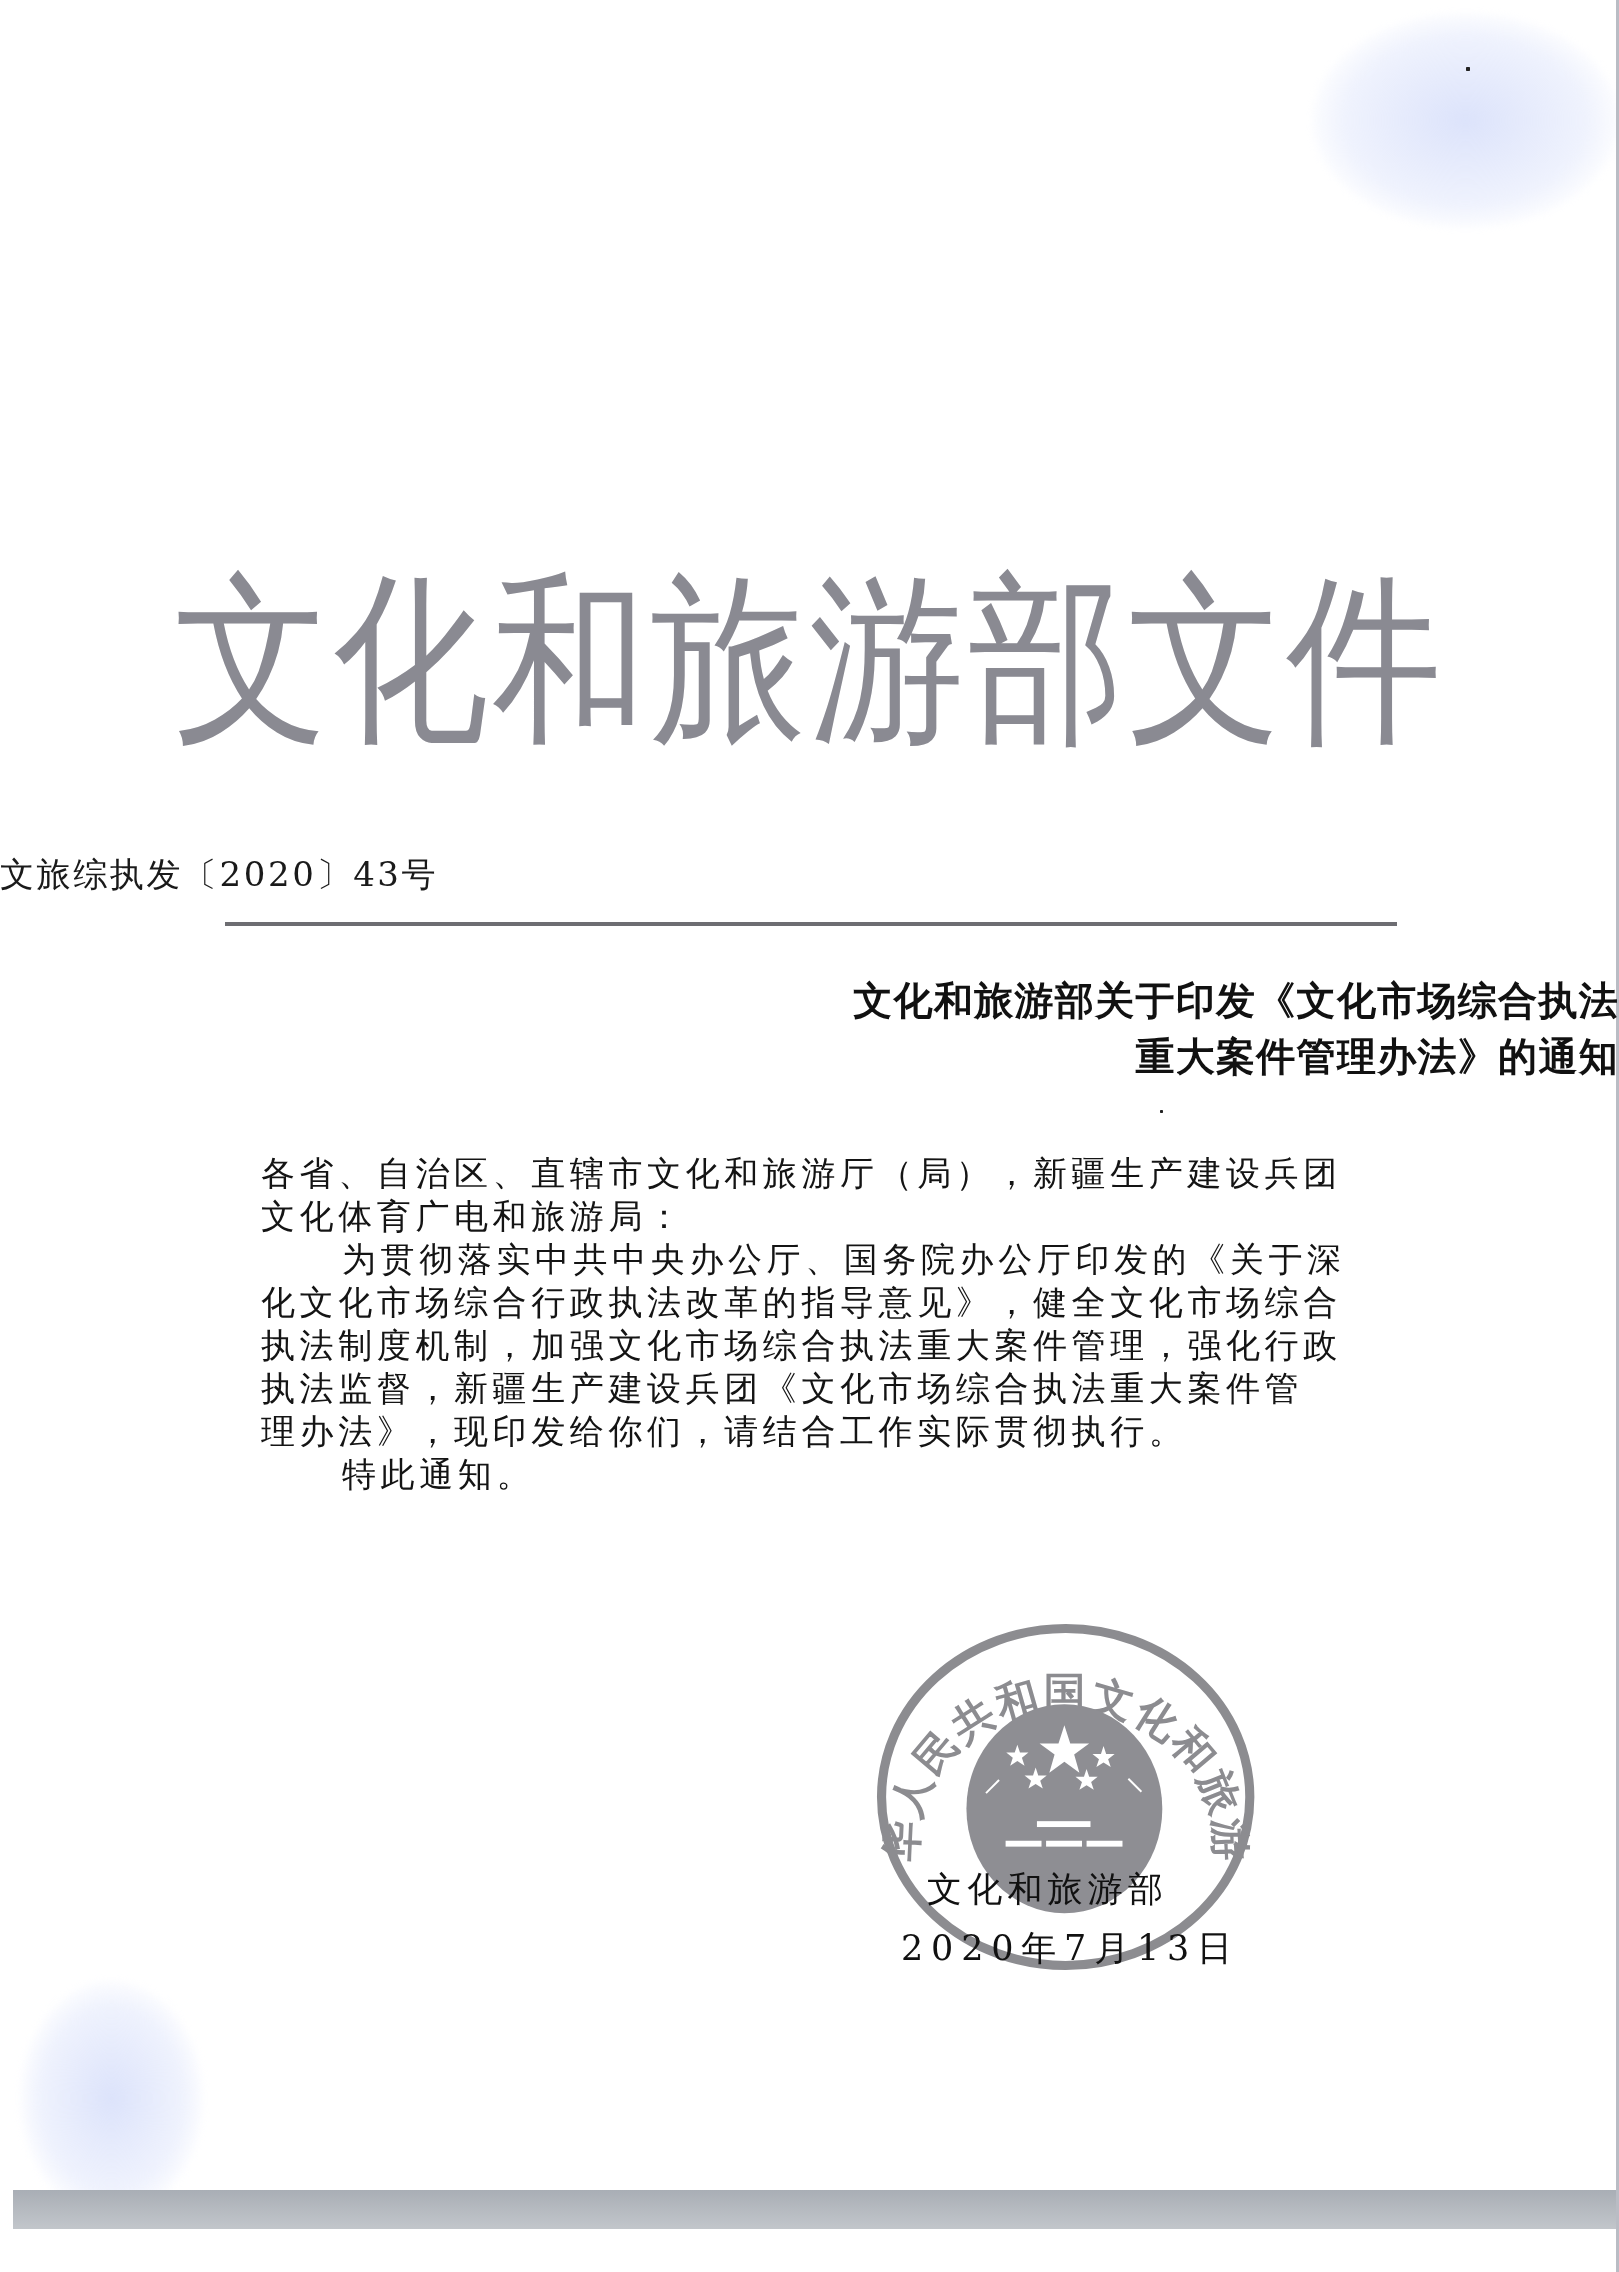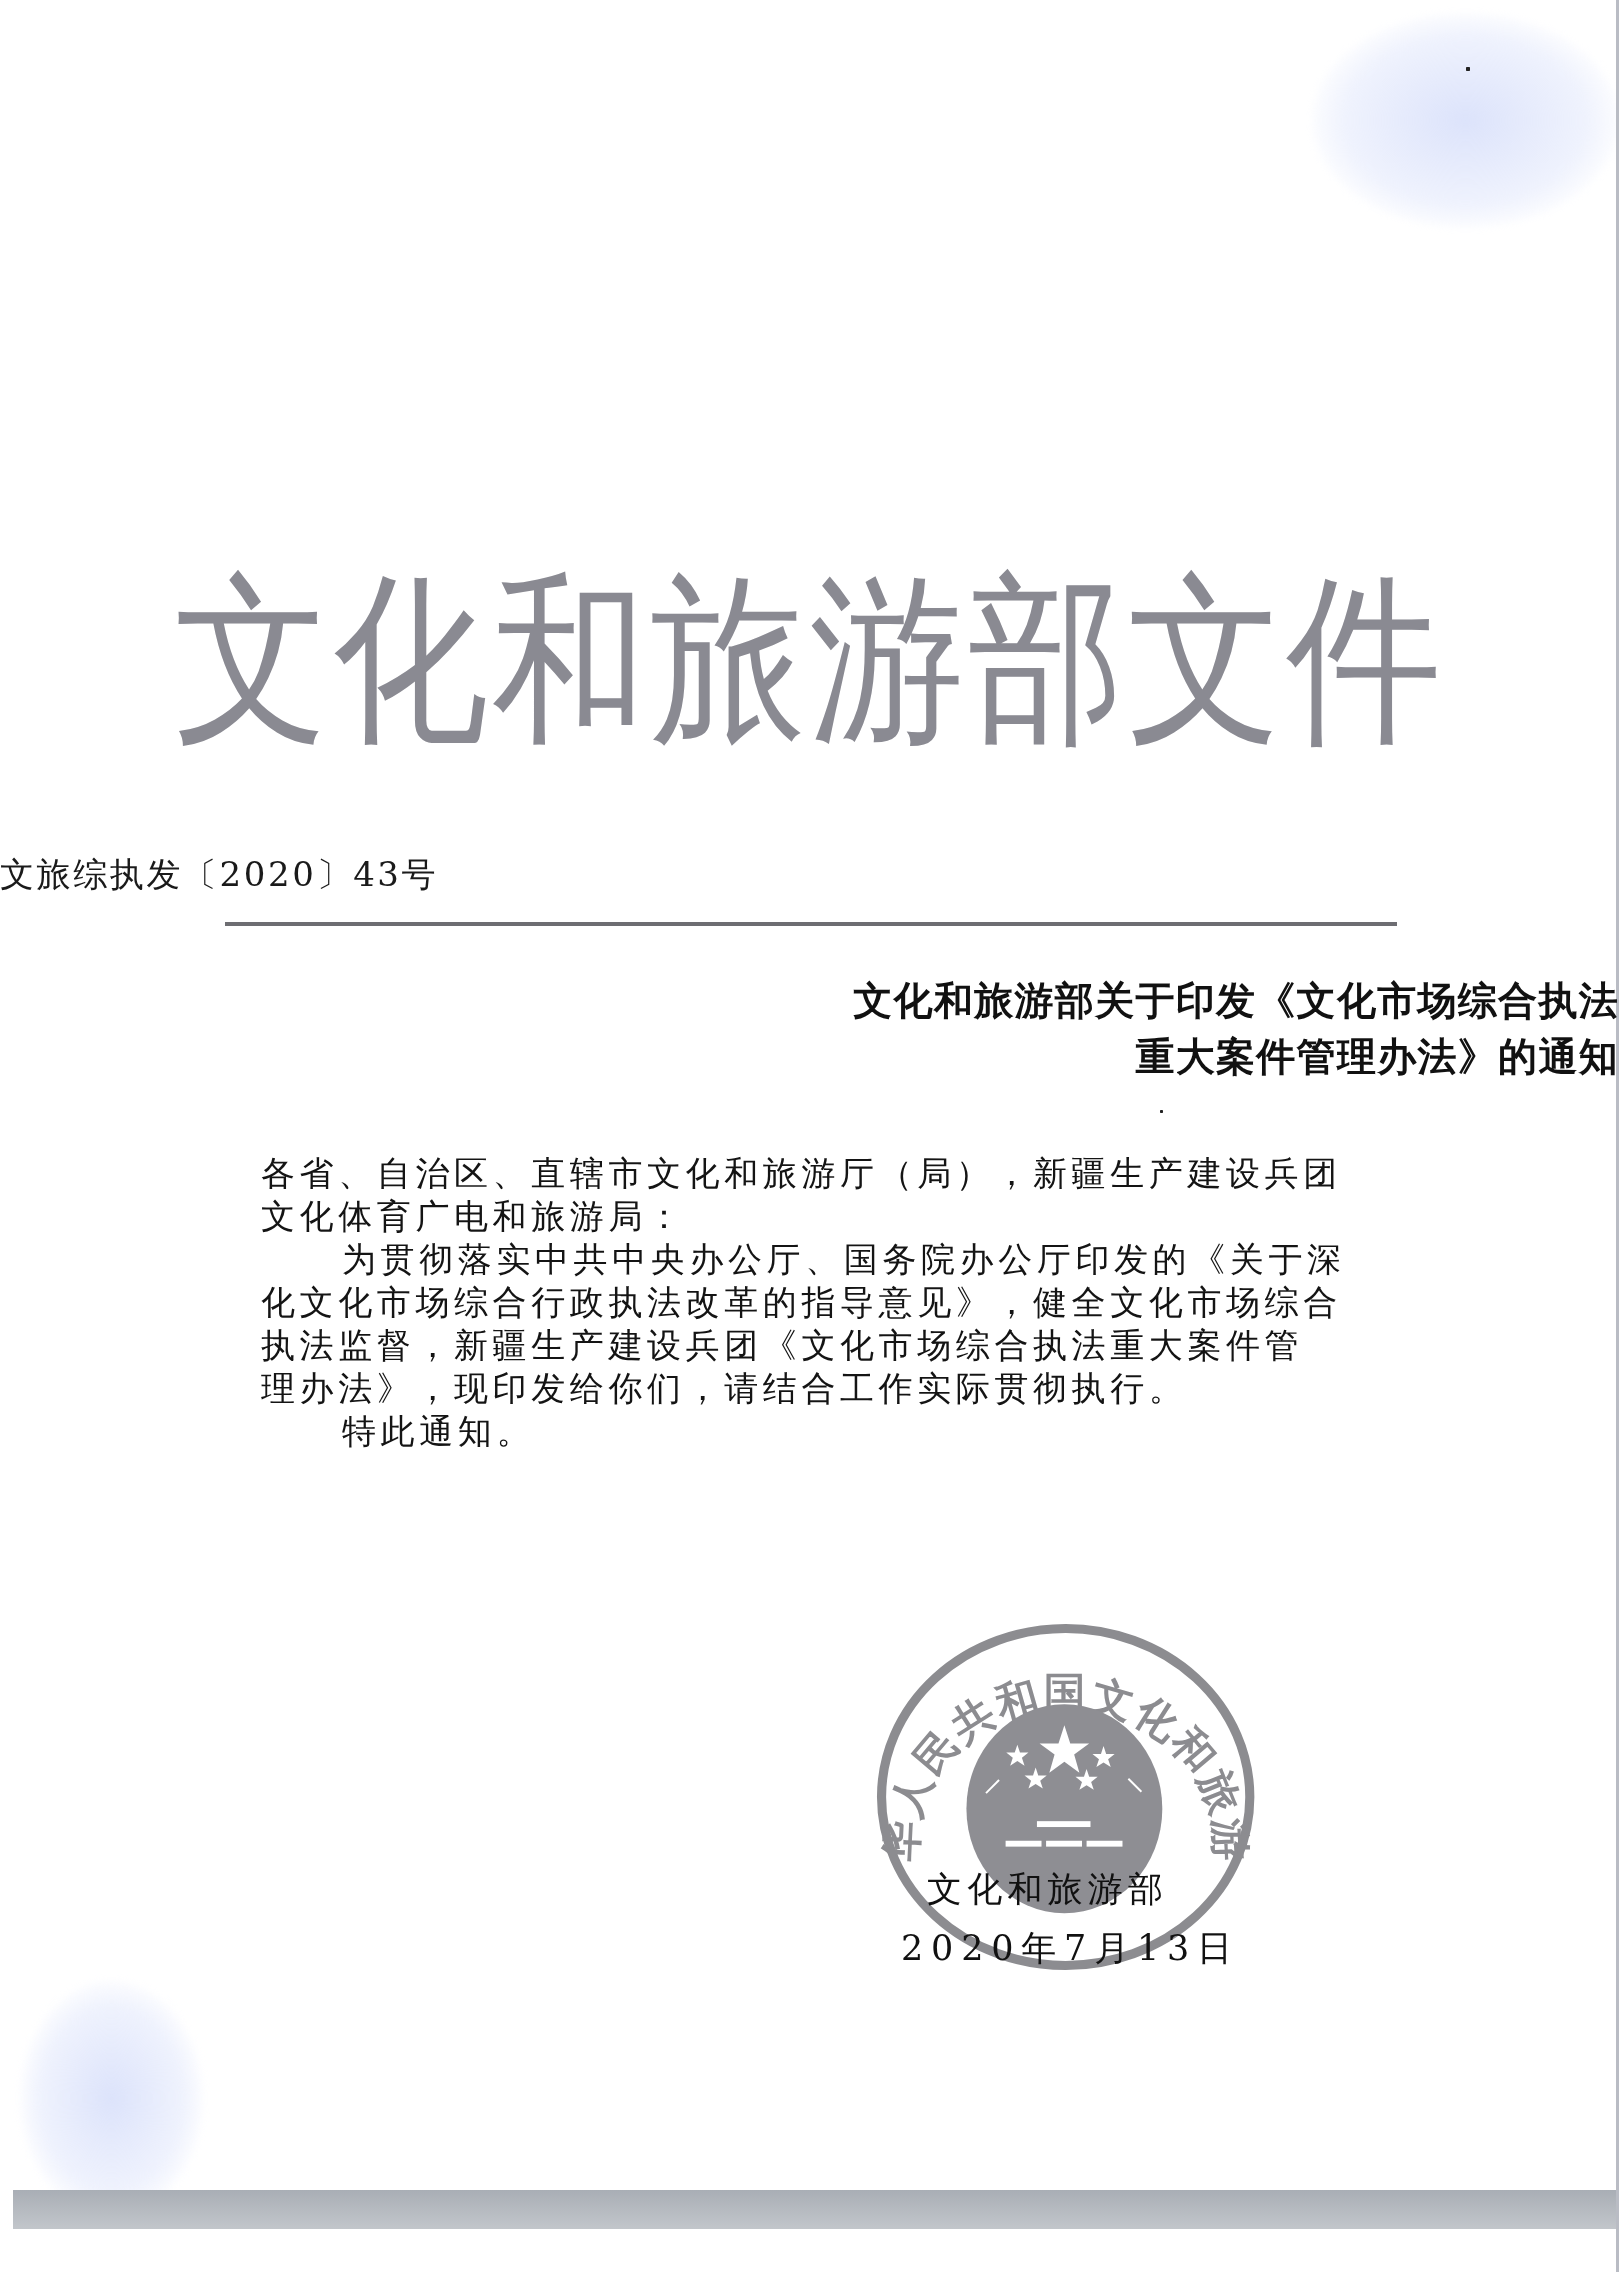--- a/index.html
+++ b/index.html
@@ -86,20 +86,21 @@
 <div class="title">
   <div>文化和旅游部关于印发《文化市场综合执法</div>
   <div>重大案件管理办法》的通知</div>
 </div>
 
 <div class="body">
   <p>各省、自治区、直辖市文化和旅游厅（局），新疆生产建设兵团</p>
   <p>文化体育广电和旅游局：</p>
   <p class="indent">为贯彻落实中共中央办公厅、国务院办公厅印发的《关于深</p>
   <p>化文化市场综合行政执法改革的指导意见》，健全文化市场综合</p>
+  <p>执法制度机制，加强文化市场综合执法重大案件管理，强化行政</p>
   <p>执法监督，新疆生产建设兵团《文化市场综合执法重大案件管</p>
   <p>理办法》，现印发给你们，请结合工作实际贯彻执行。</p>
   <p class="indent">特此通知。</p>
 </div>
 
 <div class="stamp">
   <svg viewBox="0 0 585 536">
     <defs>
       <path id="ringPath" d="M 70 400 A 230 215 0 1 1 515 400" fill="none"></path>
     </defs>

